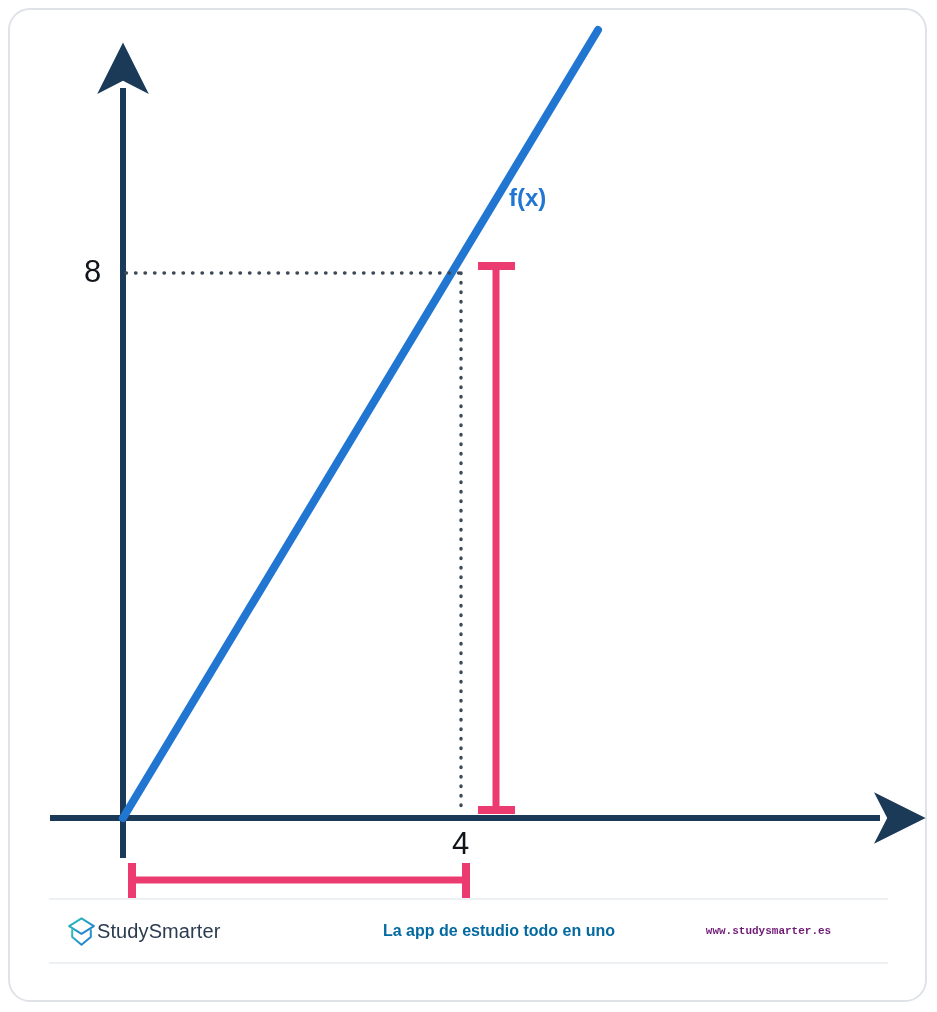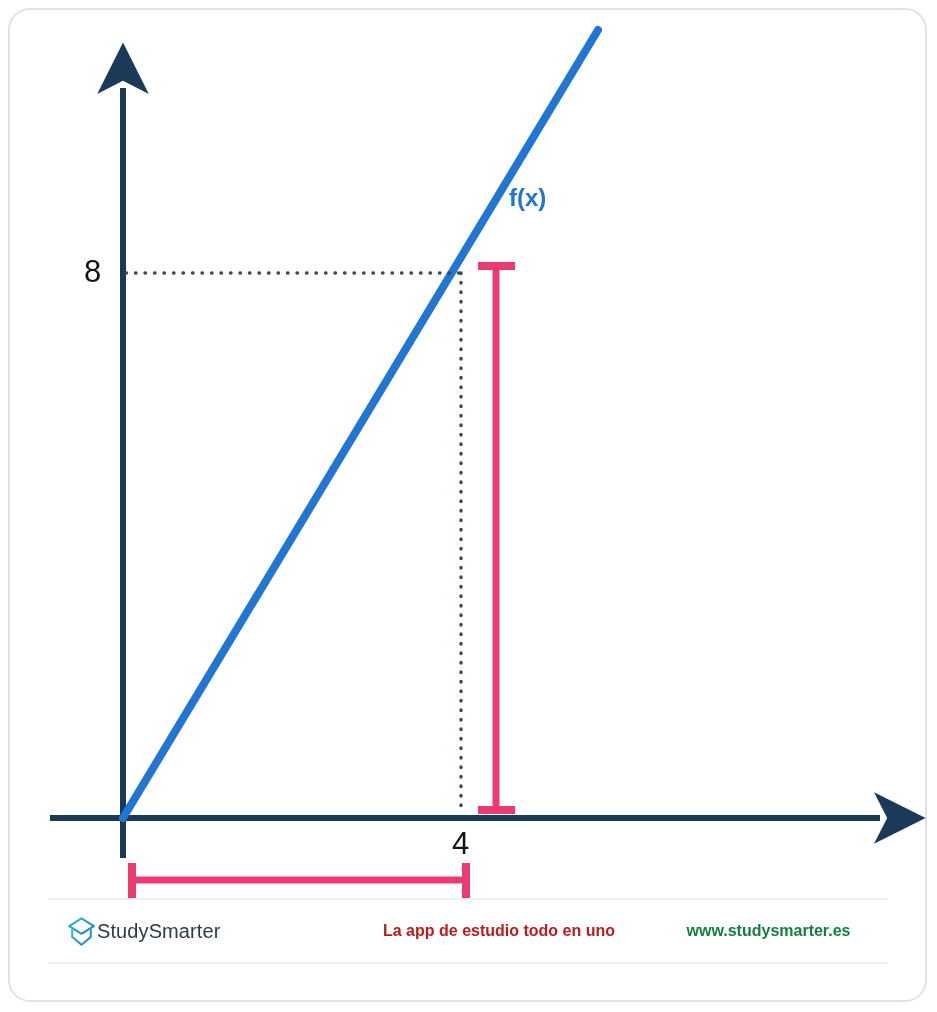--- a/index.html
+++ b/index.html
@@ -111,30 +111,30 @@
     color: #2b3b50;
     letter-spacing: 0.1px;
     white-space: nowrap;
   }
   #footer-tagline {
     flex: 0 0 300px;
     text-align: center;
     font-family: "Liberation Sans", sans-serif;
     font-size: 16px;
     font-weight: bold;
-    color: #b91c1c;
+    color: #0369a1;
     white-space: nowrap;
   }
   #footer-url {
     flex: 1 1 auto;
     text-align: center;
-    font-family: Liberation Sans, sans-serif;
-    font-size: 16px;
+    font-family: Liberation Mono, monospace;
+    font-size: 11px;
     font-weight: bold;
-    color: #15803d;
+    color: #701a75;
     white-space: nowrap;
   }
 </style>
 </head>
 <body>
 
 <div id="card"></div>
 
 <div id="stage">
 

